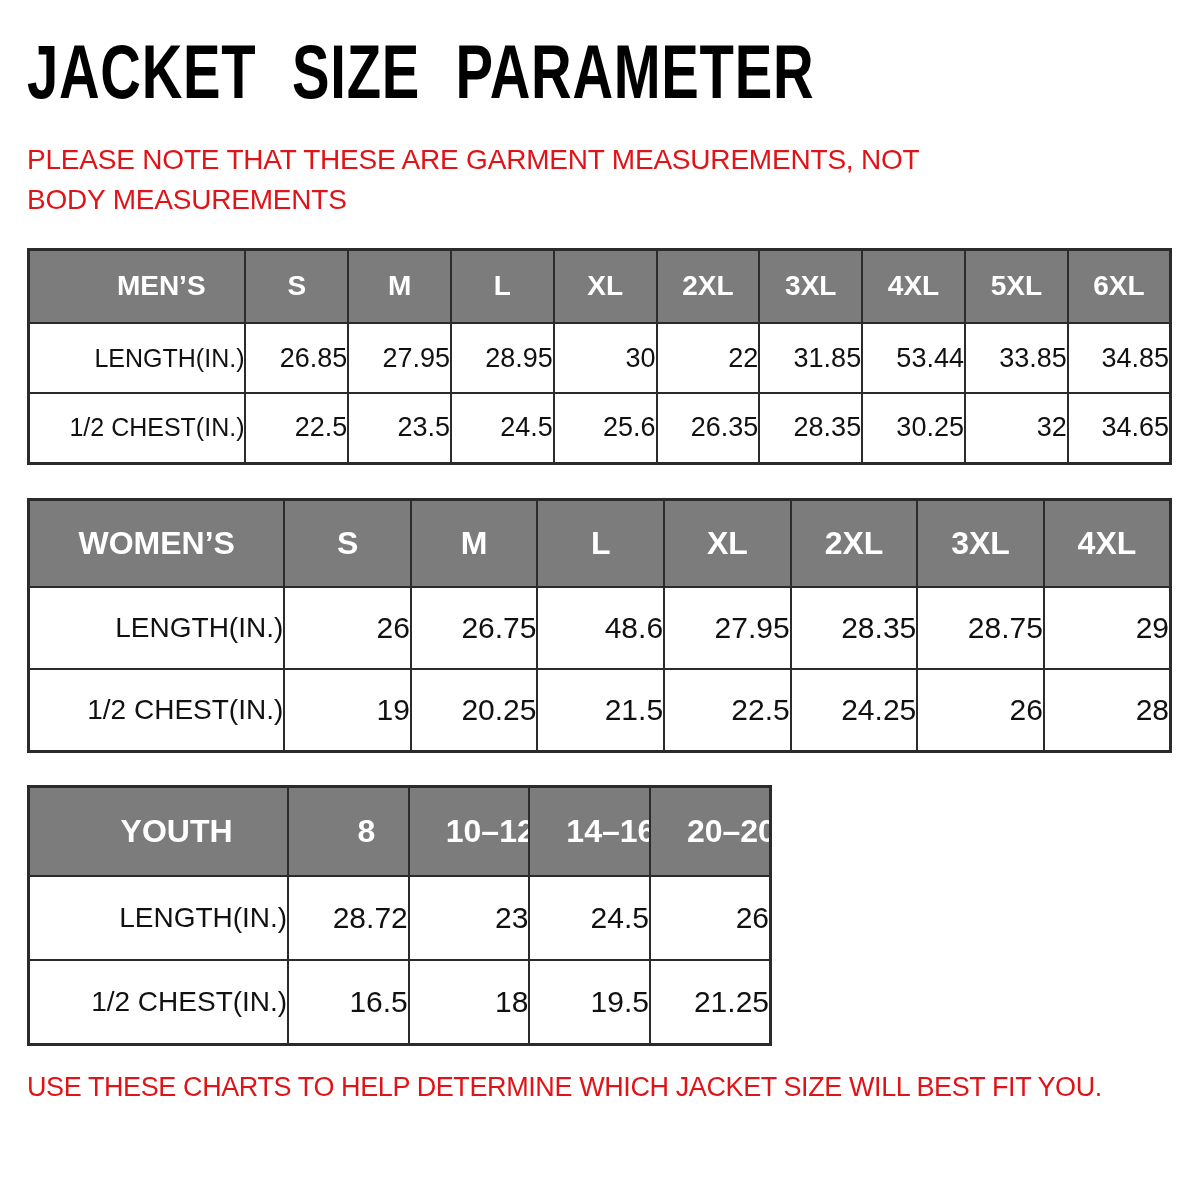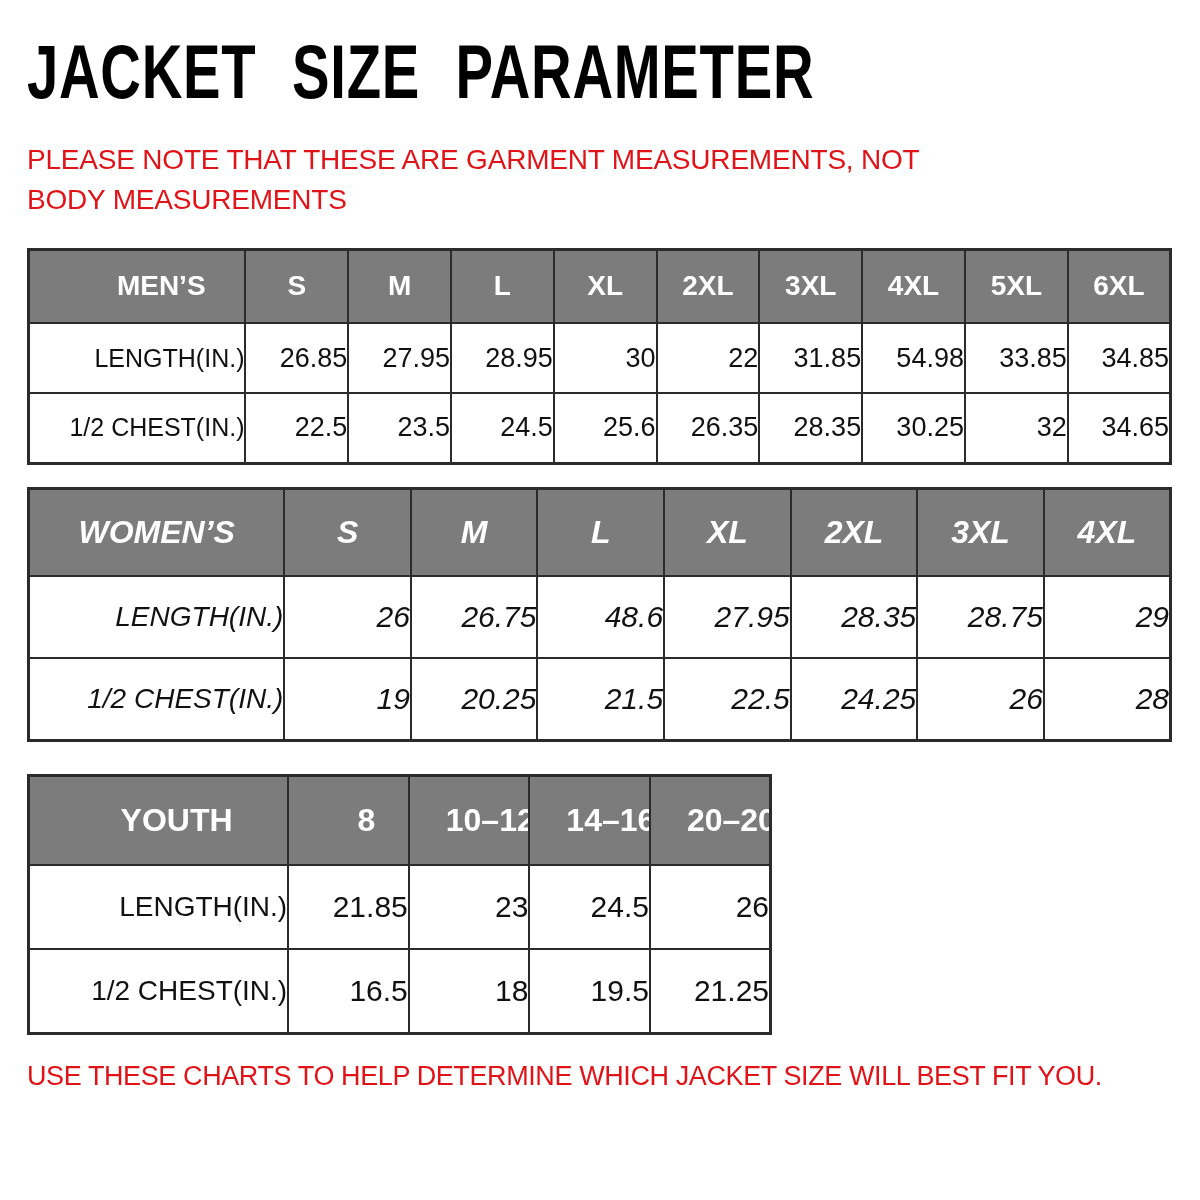--- a/index.html
+++ b/index.html
@@ -50,21 +50,21 @@
     font-weight:bold;
   }
   td{color:var(--ink);text-align:right;}
 
   .tbl-mens{width:1145px;margin-top:28px;}
   .tbl-mens th{height:74px;font-size:28px;}
   .tbl-mens td{height:70px;font-size:27px;}
   .tbl-mens .rowlabel{font-size:25px;}
   .tbl-mens th:first-child{width:19%;padding-left:48px;}
 
-  .tbl-womens{width:1145px;margin-top:22px;font-style:italic;}
+  .tbl-womens{width:1145px;margin-top:33px;}
   .tbl-womens th{height:88px;font-size:32px;}
   .tbl-womens td{height:82px;font-size:30px;}
   .tbl-womens .rowlabel{font-size:28px;}
   .tbl-womens th:first-child{width:22.4%;}
 
   .tbl-youth{width:745px;margin-top:32px;}
   .tbl-youth th{height:90px;font-size:32px;padding-left:36px;}
   .tbl-youth td{height:84px;font-size:30px;}
   .tbl-youth .rowlabel{font-size:28px;}
   .tbl-youth th:first-child{width:35%;}
@@ -107,21 +107,21 @@
       </thead>
     <tbody>
         <tr>
           <td class="rowlabel">LENGTH(IN.)</td>
           <td>26.85</td>
           <td>27.95</td>
           <td>28.95</td>
           <td>30</td>
           <td>22</td>
           <td>31.85</td>
-          <td>54.98</td>
+          <td>53.44</td>
           <td>33.85</td>
           <td>34.85</td>
         </tr>
         <tr>
           <td class="rowlabel">1/2 CHEST(IN.)</td>
           <td>22.5</td>
           <td>23.5</td>
           <td>24.5</td>
           <td>25.6</td>
           <td>26.35</td>
@@ -176,21 +176,21 @@
           <th>YOUTH</th>
           <th>8</th>
           <th>10–12</th>
           <th>14–16</th>
           <th>20–20</th>
         </tr>
       </thead>
     <tbody>
         <tr>
           <td class="rowlabel">LENGTH(IN.)</td>
-          <td>21.85</td>
+          <td>28.72</td>
           <td>23</td>
           <td>24.5</td>
           <td>26</td>
         </tr>
         <tr>
           <td class="rowlabel">1/2 CHEST(IN.)</td>
           <td>16.5</td>
           <td>18</td>
           <td>19.5</td>
           <td>21.25</td>

